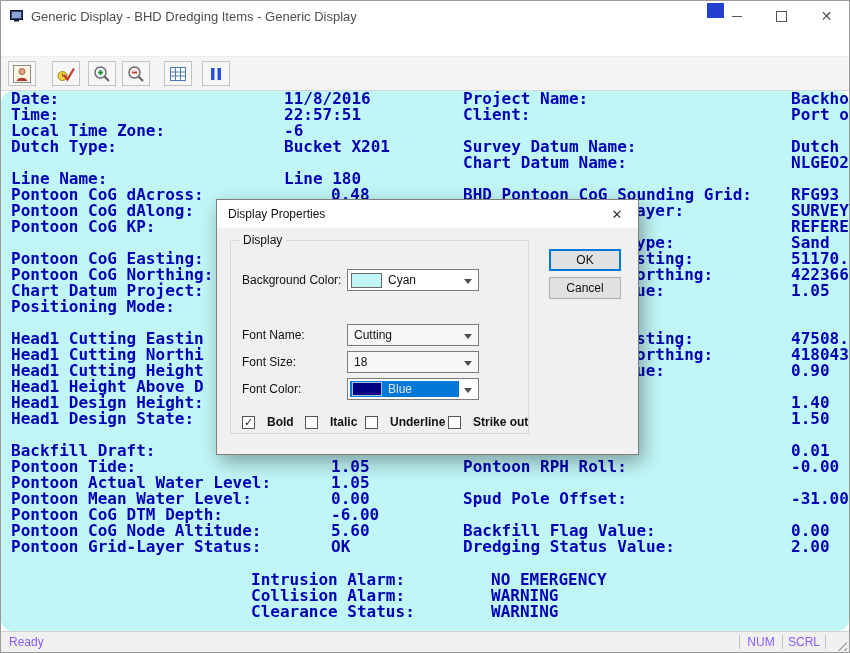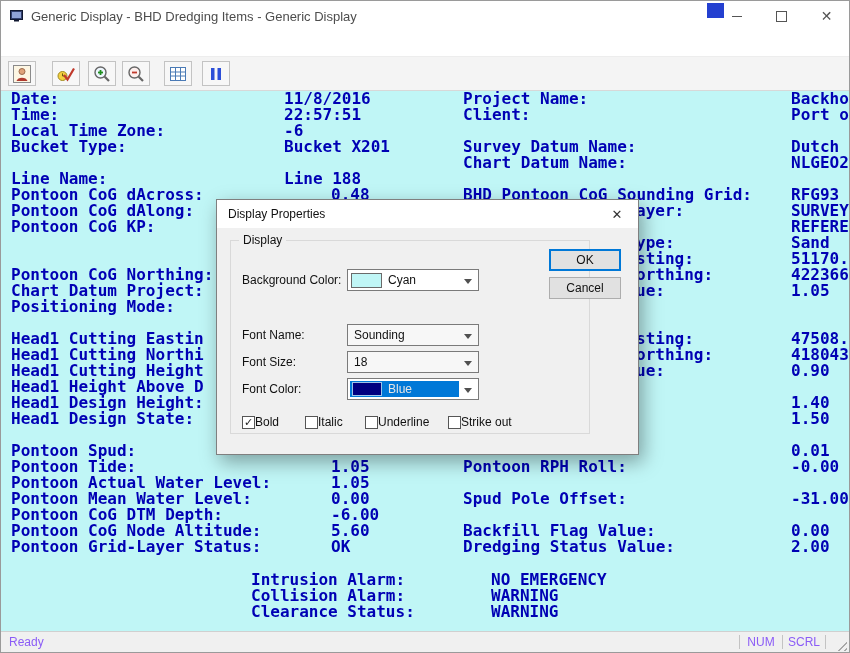--- a/index.html
+++ b/index.html
@@ -18,21 +18,21 @@
   
   .menubar{height:25px;flex:0 0 25px;background:#fff;display:flex;align-items:center;border-bottom:1px solid #ededed;}
   .menu-item{padding:3px 11px;font-size:13px;color:#222;}
   
   .toolbar{height:33px;flex:0 0 33px;background:#f4f4f4;display:flex;align-items:center;padding-left:7px;border-bottom:1px solid #d8d8d8;}
   .tbtn{width:28px;height:25px;background:#f7f7f7;border:1px solid #c3c3c3;display:flex;align-items:center;justify-content:center;box-sizing:border-box;}
   .mr16{margin-right:16px}.mr8{margin-right:8px}.mr6{margin-right:6px}.mr14{margin-right:14px}.mr10{margin-right:10px}
   
   .content{flex:1;position:relative;background:#c0f6f6;overflow:hidden;
            font-family:"DejaVu Sans Mono","Liberation Mono",monospace;font-weight:bold;
-           font-size:16px;color:#0000b4;}
+           font-size:16px;color:#0000b4;border-radius:12px;}
   .rows{position:absolute;left:10px;top:0;width:1100px;}
   .row{position:relative;height:16px;}
   .row span{position:absolute;top:0;line-height:16px;white-space:pre;}
   .ll{left:0;}
   .lv{left:320px;}
   .rows .row:nth-child(-n+6) .lv{left:273px;}
   .rl{left:452px;}
   .rf{left:625px;}
   .rv{left:780px;}
   .alarms{position:absolute;left:10px;top:481px;width:900px;}
@@ -49,36 +49,36 @@
   .grip{width:13px;height:13px;margin:5px 2px 0 4px;
         background:repeating-linear-gradient(135deg,#a8a8a8 0 1px,transparent 1px 4px);
         clip-path:polygon(100% 0,100% 100%,0 100%);}
   
   .dialog{position:absolute;left:215px;top:198px;width:423px;height:256px;background:#f0f0f0;
           border:1px solid #7f7f7f;box-sizing:border-box;z-index:10;
           box-shadow:4px 7px 18px rgba(0,0,0,0.35);font-size:12px;color:#111;}
   .dlg-title{height:28px;background:#fff;display:flex;align-items:center;padding-left:11px;}
   .dlg-close{position:absolute;right:0;top:0;width:42px;height:28px;display:flex;align-items:center;justify-content:center;color:#333;font-size:13px;}
   .dlg-body{position:absolute;left:0;right:0;top:28px;bottom:0;background:#f0f0f0;}
-  .groupbox{position:absolute;left:13px;top:12px;width:360px;height:194px;border:1px solid #d9d9d9;box-sizing:border-box;}
+  .groupbox{position:absolute;left:13px;top:12px;width:299px;height:194px;border:1px solid #d9d9d9;box-sizing:border-box;}
   .group-label{position:absolute;left:8px;top:-8px;background:#f0f0f0;padding:0 4px;}
   .fieldrow{position:absolute;left:12px;width:300px;height:22px;}
   .flabel{position:absolute;left:13px;top:4px;}
   .combo{position:absolute;left:118px;top:0;width:132px;height:22px;background:#fff;border:1px solid #7a7a7a;box-sizing:border-box;display:flex;align-items:center;}
   .combo.gray{background:#f7f7f7;}
   .combo-text{font-size:12px;margin-left:6px;}
   .combo-arrow{position:absolute;right:6px;top:9px;width:0;height:0;border-left:4px solid transparent;border-right:4px solid transparent;border-top:5px solid #505050;}
   .swatch-cyan{width:29px;height:13px;background:#c0f6f6;border:1px solid #6a6a6a;margin-left:3px;flex:0 0 auto;}
   .combo-sel{position:absolute;left:2px;top:2px;bottom:2px;right:19px;background:#0078d7;display:flex;align-items:center;}
   .swatch-blue{width:28px;height:12px;background:#000080;border:1px solid #9cc3e8;margin-left:2px;flex:0 0 auto;}
   .sel-text{color:#e5e5e5;margin-left:6px;font-size:12px;}
   .checkrow{position:absolute;left:12px;top:187px;height:16px;width:300px;}
   .check{position:absolute;top:0;display:inline-flex;align-items:center;}
   .box{width:13px;height:13px;border:1px solid #555;background:#fff;display:inline-flex;align-items:center;justify-content:center;font-size:11px;line-height:1;box-sizing:border-box;color:#222;}
-  .cl{margin-left:0;}
+  .cl{margin-left:12px;font-weight:bold;}
   .btn{position:absolute;left:332px;width:72px;height:22px;background:#e1e1e1;border:1px solid #adadad;box-sizing:border-box;display:flex;align-items:center;justify-content:center;font-size:12px;}
   .btn.default{border:2px solid #0078d7;}
 </style>
 </head>
 <body>
 
 <div class="window">
 
   <div class="titlebar">
     <span class="app-icon">
@@ -178,36 +178,36 @@
           <span class="rv">Port of</span>
         </div>
         <div class="row">
           <span class="ll">Local Time Zone:</span>
           <span class="lv">-6</span>
           <span class="rl"></span>
           <span class="rf"></span>
           <span class="rv"></span>
         </div>
         <div class="row">
-          <span class="ll">Bucket Type:</span>
+          <span class="ll">Dutch Type:</span>
           <span class="lv">Bucket X201</span>
           <span class="rl">Survey Datum Name:</span>
           <span class="rf"></span>
           <span class="rv">Dutch I</span>
         </div>
         <div class="row">
           <span class="ll"></span>
           <span class="lv"></span>
           <span class="rl">Chart Datum Name:</span>
           <span class="rf"></span>
           <span class="rv">NLGEO20</span>
         </div>
         <div class="row">
           <span class="ll">Line Name:</span>
-          <span class="lv">Line 188</span>
+          <span class="lv">Line 180</span>
           <span class="rl"></span>
           <span class="rf"></span>
           <span class="rv"></span>
         </div>
         <div class="row">
           <span class="ll">Pontoon CoG dAcross:</span>
           <span class="lv">0.48</span>
           <span class="rl">BHD Pontoon CoG Sounding Grid:</span>
           <span class="rf"></span>
           <span class="rv">RFG93 C</span>
@@ -227,20 +227,21 @@
           <span class="rv">REFEREN</span>
         </div>
         <div class="row">
           <span class="ll"></span>
           <span class="lv"></span>
           <span class="rl"></span>
           <span class="rf">ype:</span>
           <span class="rv">Sand</span>
         </div>
         <div class="row">
+          <span class="ll">Pontoon CoG Easting:</span>
           <span class="lv"></span>
           <span class="rl"></span>
           <span class="rf">sting:</span>
           <span class="rv">51170.6</span>
         </div>
         <div class="row">
           <span class="ll">Pontoon CoG Northing:</span>
           <span class="lv"></span>
           <span class="rl"></span>
           <span class="rf">orthing:</span>
@@ -310,21 +311,21 @@
           <span class="rv">1.50</span>
         </div>
         <div class="row">
           <span class="ll"></span>
           <span class="lv"></span>
           <span class="rl"></span>
           <span class="rf"></span>
           <span class="rv"></span>
         </div>
         <div class="row">
-          <span class="ll">Pontoon Spud:</span>
+          <span class="ll">Backfill Draft:</span>
           <span class="lv"></span>
           <span class="rl"></span>
           <span class="rf"></span>
           <span class="rv">0.01</span>
         </div>
         <div class="row">
           <span class="ll">Pontoon Tide:</span>
           <span class="lv">1.05</span>
           <span class="rl">Pontoon RPH Roll:</span>
           <span class="rf"></span>
@@ -400,21 +401,21 @@
         <div class="combo">
           <span class="swatch-cyan"></span>
           <span class="combo-text">Cyan</span>
           <span class="combo-arrow"></span>
         </div>
       </div>
 
       <div class="fieldrow" style="top:96px">
         <span class="flabel">Font Name:</span>
         <div class="combo gray">
-          <span class="combo-text">Sounding</span>
+          <span class="combo-text">Cutting</span>
           <span class="combo-arrow"></span>
         </div>
       </div>
 
       <div class="fieldrow" style="top:123px">
         <span class="flabel">Font Size:</span>
         <div class="combo gray">
           <span class="combo-text">18</span>
           <span class="combo-arrow"></span>
         </div>

